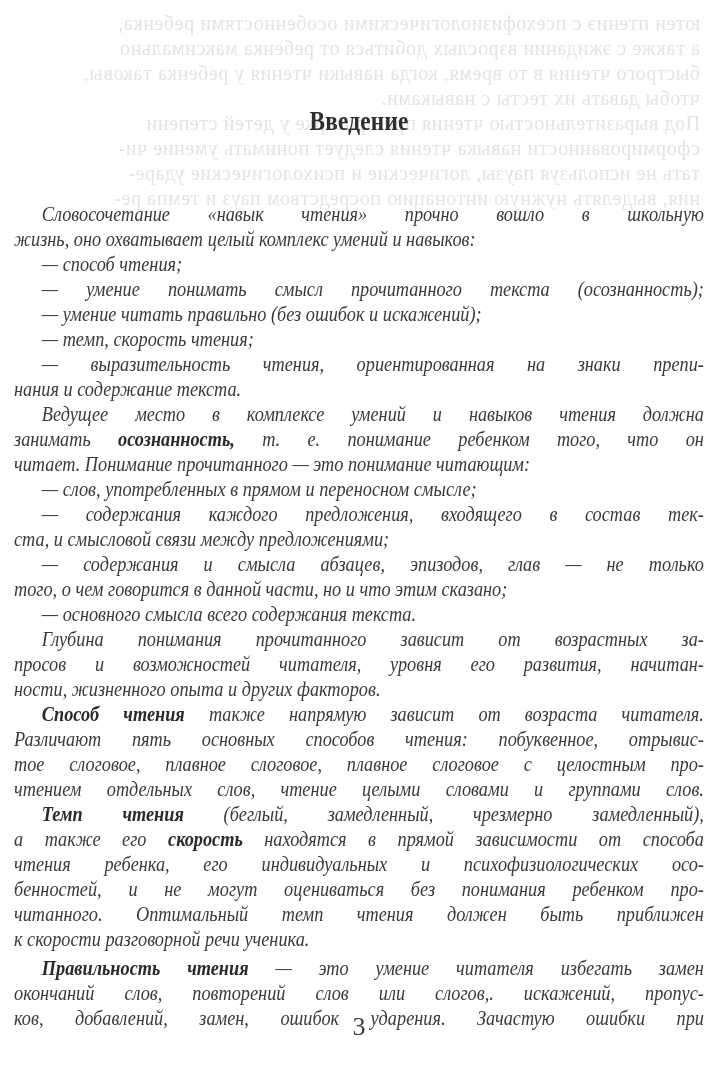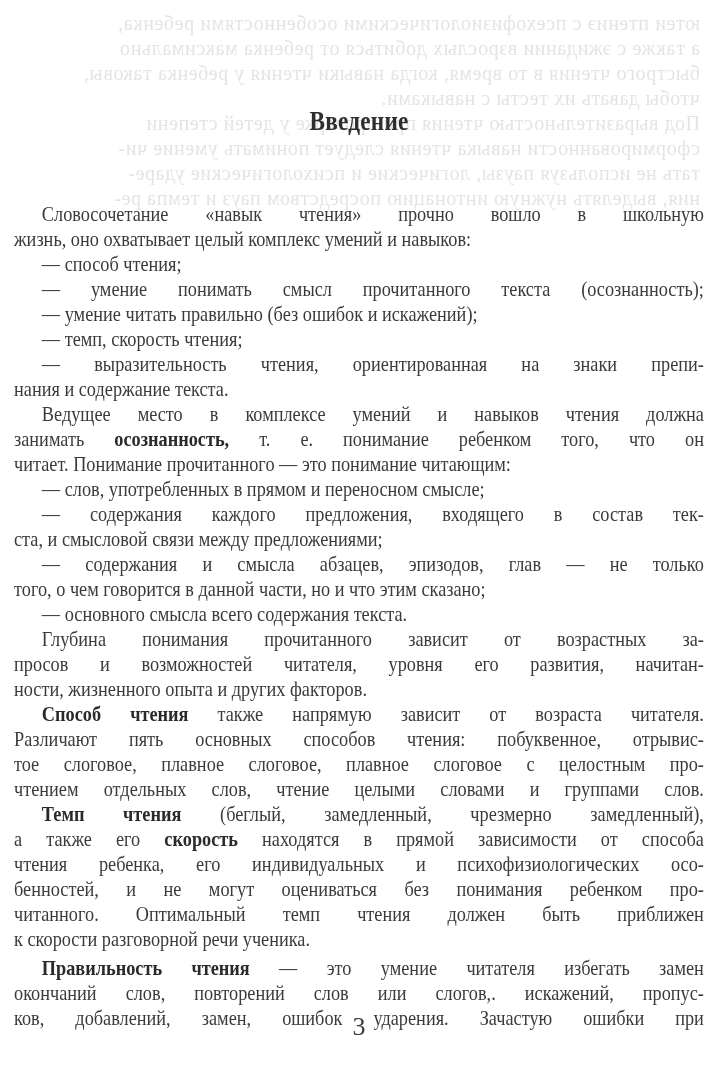--- a/index.html
+++ b/index.html
@@ -47,20 +47,21 @@
     font-weight: bold;
     color: #2e2e2e;
     letter-spacing: 0.3px;
     transform: scaleX(0.86);
   }
   .body-text {
     position: absolute;
     left: 0;
     top: 202px;
     width: 690px;
+    font-style: italic;
   }
   .line {
     height: 25px;
     line-height: 25px;
     font-size: 21px;
     white-space: nowrap;
     text-align: justify;
     text-align-last: justify;
     transform-origin: left center;
     transform: scaleX(0.87);

